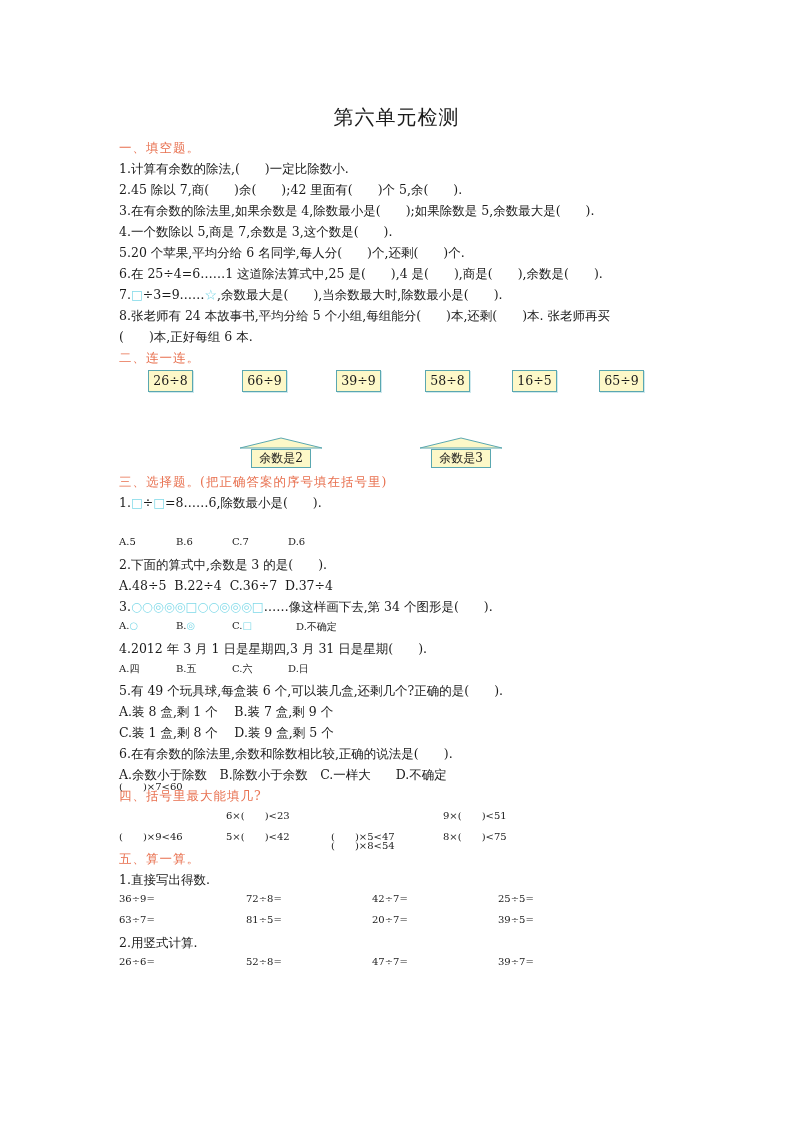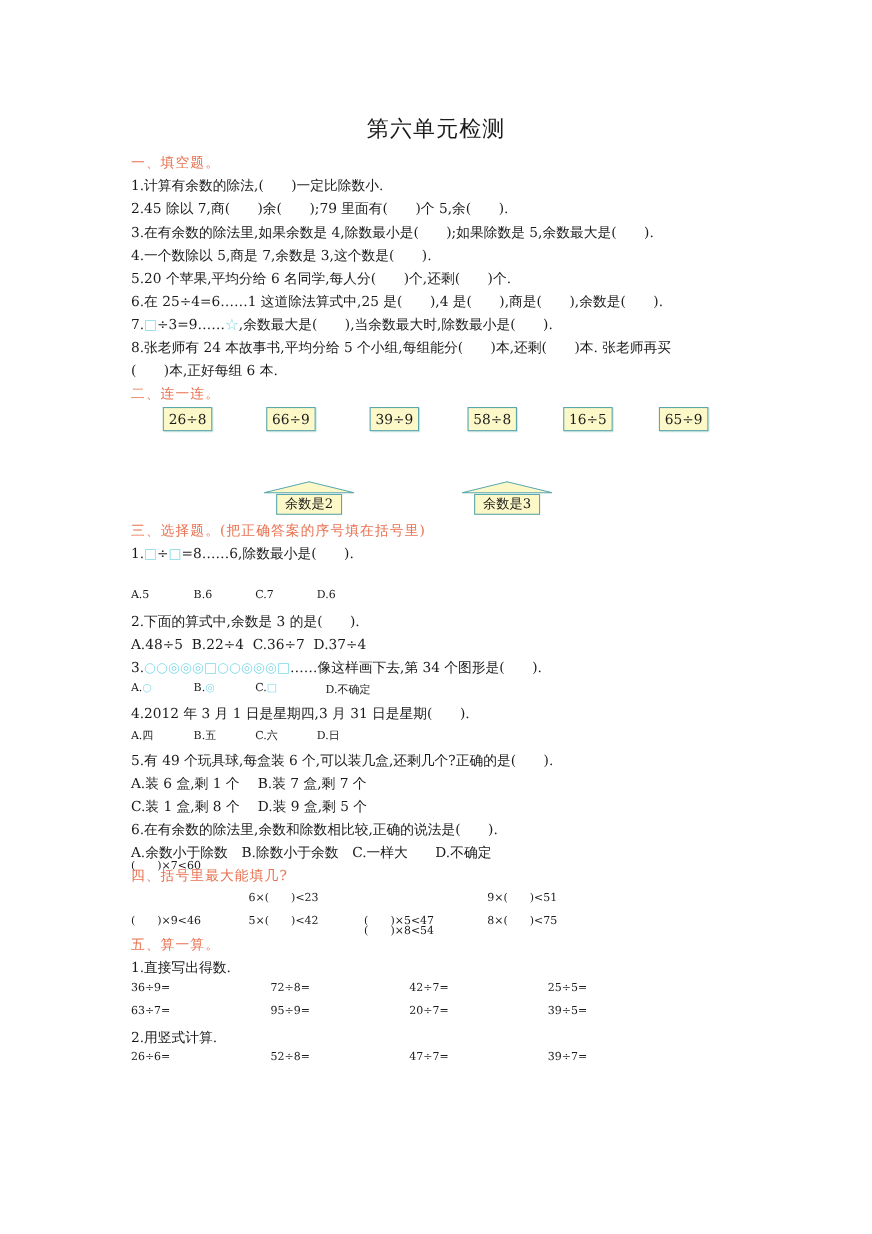--- a/index.html
+++ b/index.html
@@ -20,21 +20,21 @@
                 text-align:center; line-height:17px; }
   .col { position:absolute; font-size:10px; white-space:pre; }
 </style>
 </head>
 <body>
 
 <div class="title">第六单元检测</div>
 
 <div class="line sec" style="top:140px">一、填空题。</div>
 <div class="line" style="top:161px">1.计算有余数的除法,(　　)一定比除数小.</div>
-<div class="line" style="top:182px">2.45 除以 7,商(　　)余(　　);79 里面有(　　)个 5,余(　　).</div>
+<div class="line" style="top:182px">2.45 除以 7,商(　　)余(　　);42 里面有(　　)个 5,余(　　).</div>
 <div class="line" style="top:203px">3.在有余数的除法里,如果余数是 4,除数最小是(　　);如果除数是 5,余数最大是(　　).</div>
 <div class="line" style="top:224px">4.一个数除以 5,商是 7,余数是 3,这个数是(　　).</div>
 <div class="line" style="top:245px">5.20 个苹果,平均分给 6 名同学,每人分(　　)个,还剩(　　)个.</div>
 <div class="line" style="top:266px">6.在 25÷4=6……1 这道除法算式中,25 是(　　),4 是(　　),商是(　　),余数是(　　).</div>
 <div class="line" style="top:287px"><span>7.</span><span class="cyan">□</span><span>÷3=9……</span><span class="cyan">☆</span><span>,余数最大是(　　),当余数最大时,除数最小是(　　).</span></div>
 <div class="line" style="top:308px">8.张老师有 24 本故事书,平均分给 5 个小组,每组能分(　　)本,还剩(　　)本. 张老师再买</div>
 <div class="line" style="top:329px">(　　)本,正好每组 6 本.</div>
 
 <div class="line sec" style="top:350px">二、连一连。</div>
 <div class="box" style="left:148px">26÷8</div>
@@ -73,21 +73,21 @@
 <div class="col" style="top:620px;left:232px"><span>C.</span><span class="cyan">□</span></div>
 <div class="col" style="top:620px;left:296px">D.不确定</div>
 
 <div class="line" style="top:641px">4.2012 年 3 月 1 日是星期四,3 月 31 日是星期(　　).</div>
 <div class="col" style="top:662px;left:119px">A.四</div>
 <div class="col" style="top:662px;left:176px">B.五</div>
 <div class="col" style="top:662px;left:232px">C.六</div>
 <div class="col" style="top:662px;left:288px">D.日</div>
 
 <div class="line" style="top:683px">5.有 49 个玩具球,每盒装 6 个,可以装几盒,还剩几个?正确的是(　　).</div>
-<div class="line" style="top:704px">A.装 6 盒,剩 1 个　 B.装 7 盒,剩 7 个</div>
+<div class="line" style="top:704px">A.装 8 盒,剩 1 个　 B.装 7 盒,剩 9 个</div>
 <div class="line" style="top:725px">C.装 1 盒,剩 8 个　 D.装 9 盒,剩 5 个</div>
 
 <div class="line" style="top:746px">6.在有余数的除法里,余数和除数相比较,正确的说法是(　　).</div>
 <div class="line" style="top:767px">A.余数小于除数　B.除数小于余数　C.一样大　　D.不确定</div>
 
 <div class="line sec" style="top:788px">四、括号里最大能填几?</div>
 <div class="col" style="top:780px;left:119px">(　　)×7&lt;60</div>
 <div class="col" style="top:809px;left:226px">6×(　　)&lt;23</div>
 <div class="col" style="top:839px;left:331px">(　　)×8&lt;54</div>
 <div class="col" style="top:809px;left:443px">9×(　　)&lt;51</div>
@@ -96,20 +96,20 @@
 <div class="col" style="top:830px;left:331px">(　　)×5&lt;47</div>
 <div class="col" style="top:830px;left:443px">8×(　　)&lt;75</div>
 
 <div class="line sec" style="top:851px">五、算一算。</div>
 <div class="line" style="top:872px">1.直接写出得数.</div>
 <div class="col" style="top:893px;left:119px">36÷9=</div>
 <div class="col" style="top:893px;left:246px">72÷8=</div>
 <div class="col" style="top:893px;left:372px">42÷7=</div>
 <div class="col" style="top:893px;left:498px">25÷5=</div>
 <div class="col" style="top:914px;left:119px">63÷7=</div>
-<div class="col" style="top:914px;left:246px">95÷9=</div>
+<div class="col" style="top:914px;left:246px">81÷5=</div>
 <div class="col" style="top:914px;left:372px">20÷7=</div>
 <div class="col" style="top:914px;left:498px">39÷5=</div>
 <div class="line" style="top:935px">2.用竖式计算.</div>
 <div class="col" style="top:956px;left:119px">26÷6=</div>
 <div class="col" style="top:956px;left:246px">52÷8=</div>
 <div class="col" style="top:956px;left:372px">47÷7=</div>
 <div class="col" style="top:956px;left:498px">39÷7=</div>
 
 </body></html>

